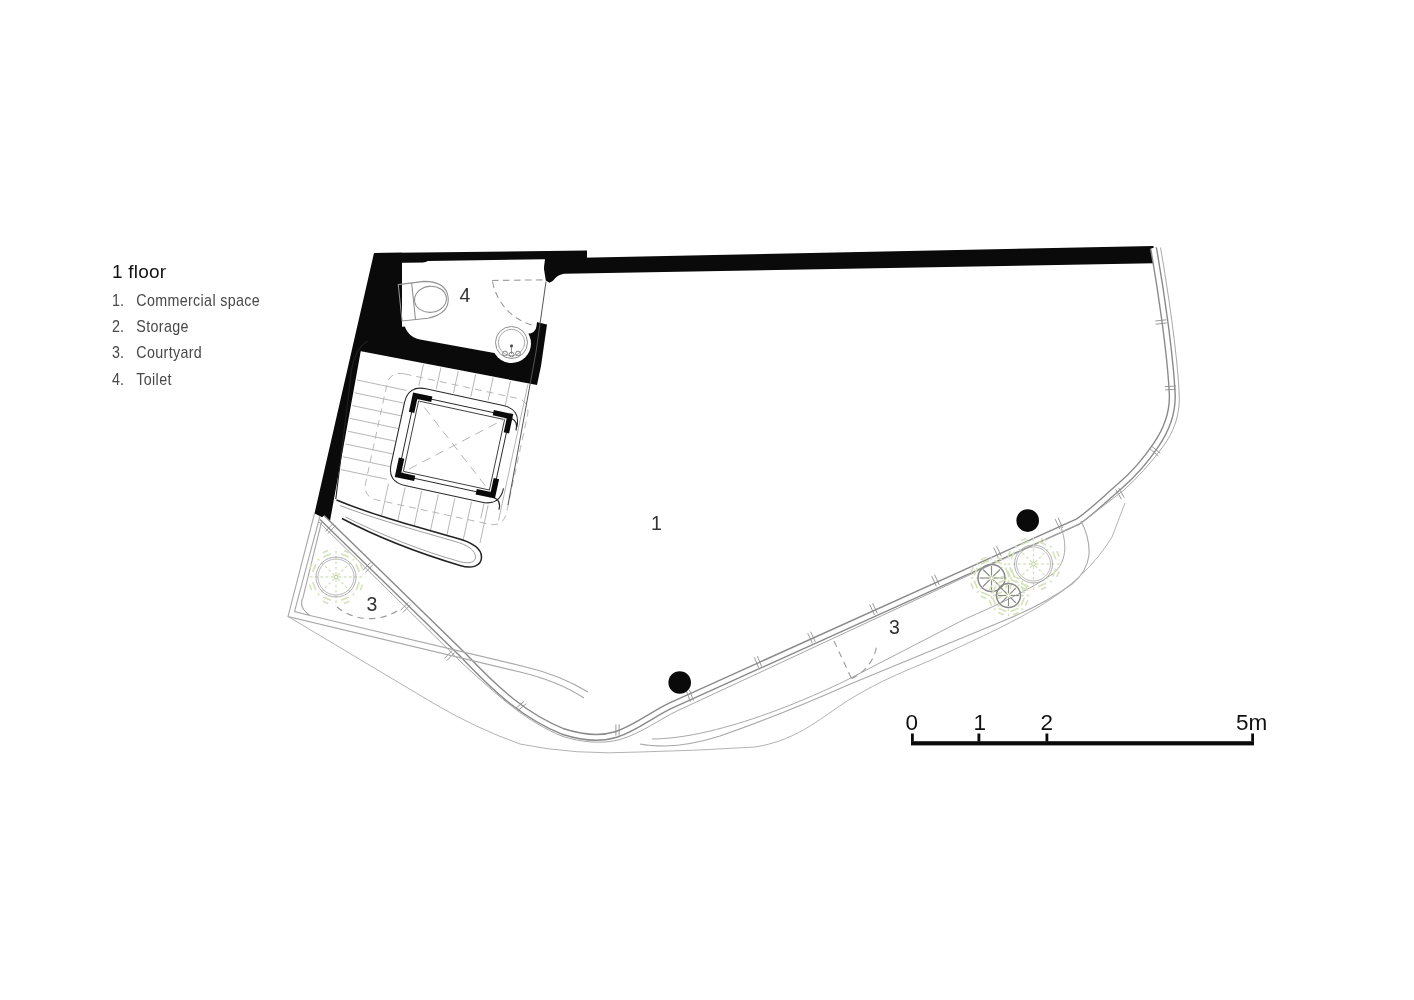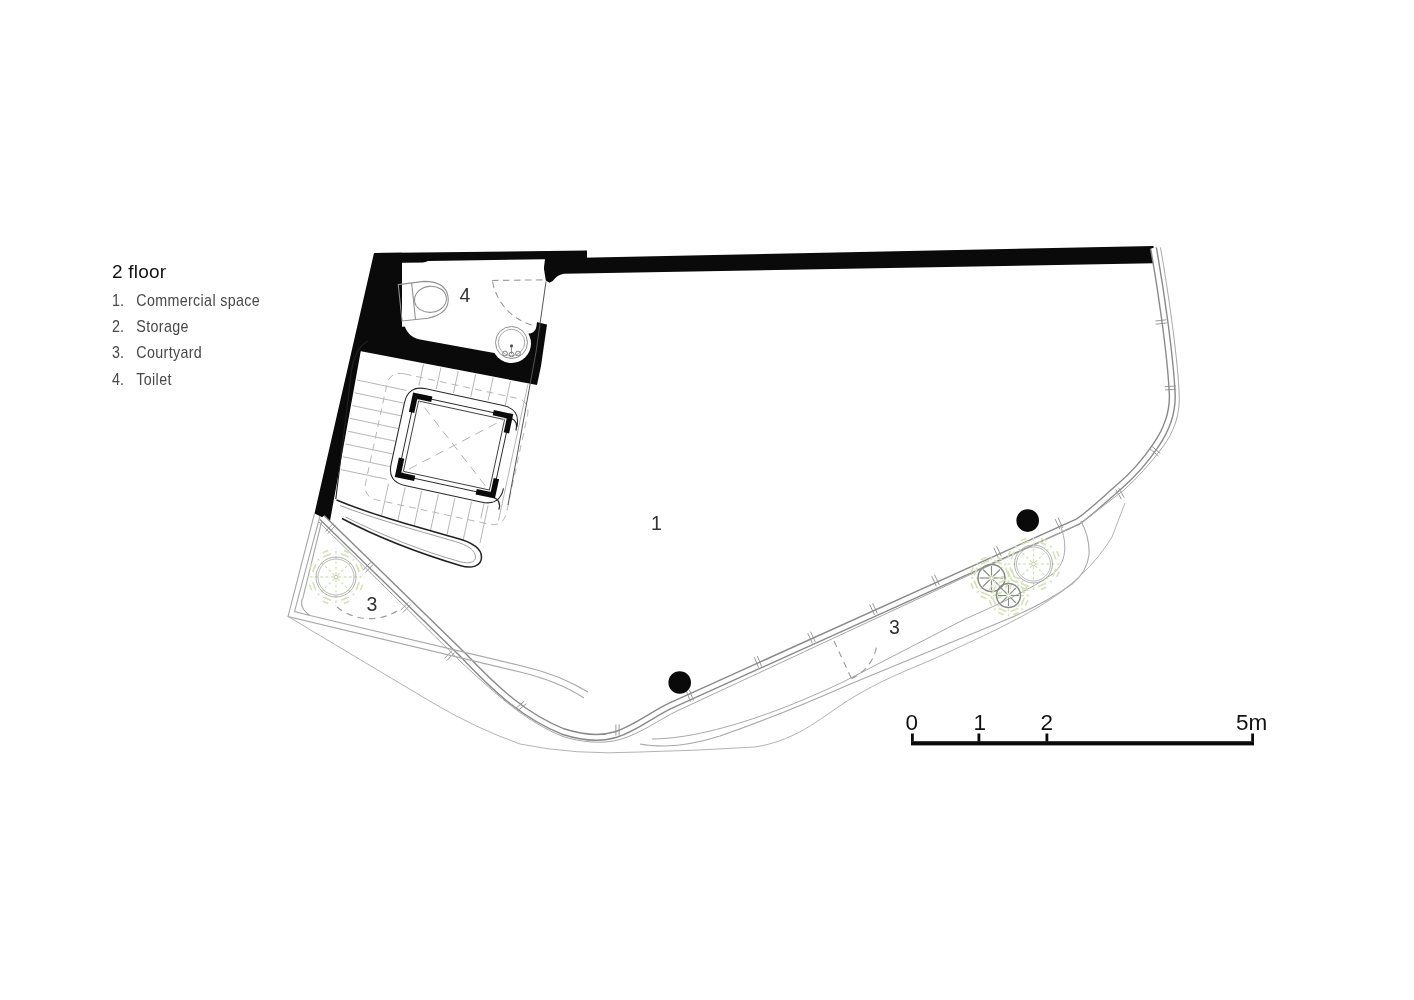--- a/index.html
+++ b/index.html
@@ -9,21 +9,21 @@
            letter-spacing: 0.2px; }
   .legend { position: absolute; left: 112px; top: 291px; font-size: 17px; color: #484848;
             letter-spacing: 0.4px; transform: scale(0.84, 1); transform-origin: 0 0; }
   .legend div { height: 26.2px; }
   .legend span { display: inline-block; width: 29px; letter-spacing: 0; }
 </style>
 </head>
 <body>
 <div class="page">
 
-<div class="title">2 floor</div>
+<div class="title">1 floor</div>
 
 <div class="legend">
 <div><span>1.</span>Commercial space</div>
 <div><span>2.</span>Storage</div>
 <div><span>3.</span>Courtyard</div>
 <div><span>4.</span>Toilet</div>
 </div>
 <svg width="1414" height="1000" viewBox="0 0 1414 1000" style="position:absolute;left:0;top:0">
 
 <path d="M 545.5,258.5 L 1153.5,245.9 L 1153.5,263.2 L 564,273.8 Q 558,274.8 554.5,279 Q 552.5,282 549.5,282.8 L 545.8,280.5 L 542.8,261.5 Z" fill="#0a0a0a"></path>

